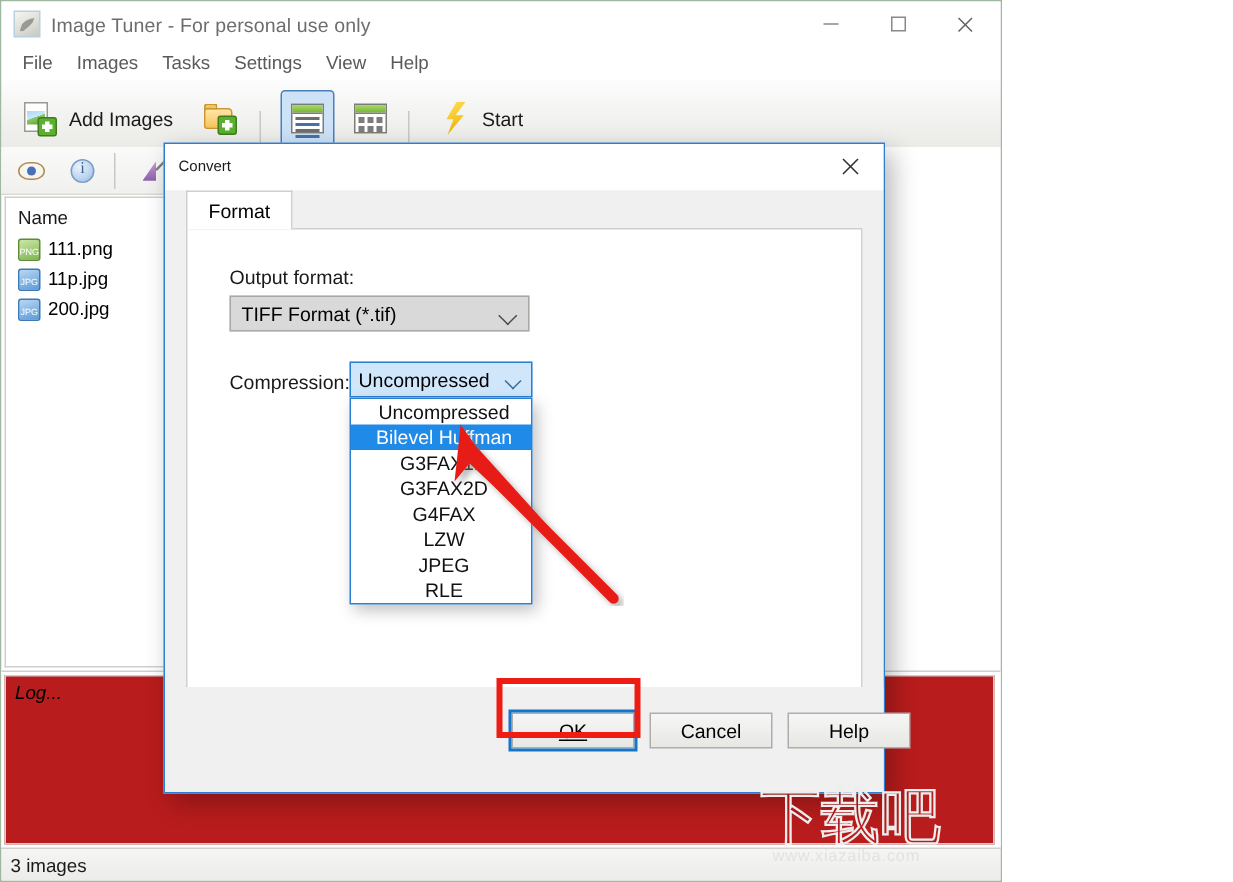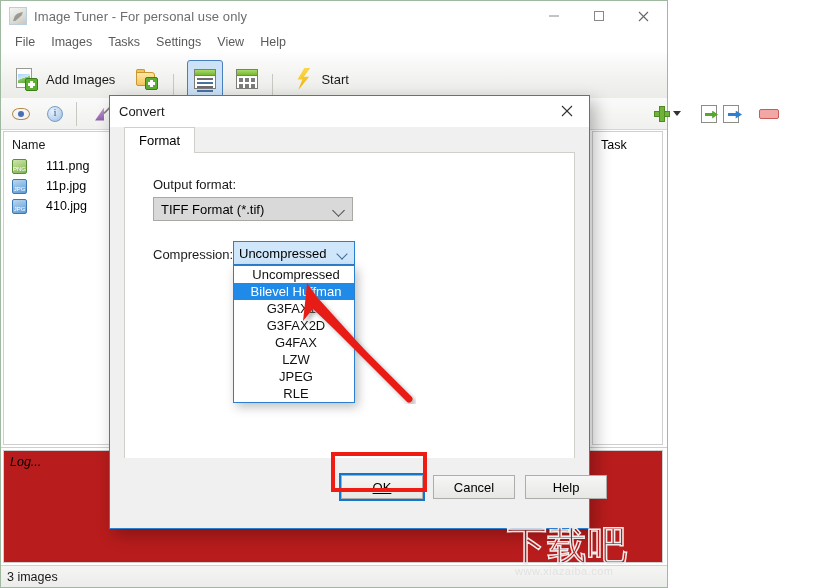--- a/index.html
+++ b/index.html
@@ -256,21 +256,21 @@
     font-size: 12.5px;
     padding: 6px 0 4px 8px;
     color: #1a1a1a;
   }
   .file-row {
     display: flex; align-items: center;
     height: 20px;
     padding-left: 8px;
     cursor: default;
   }
-  .file-name { font-size: 12.5px; margin-left: 19px;}
+  .file-name { font-size: 12.5px; margin-left: 5px;}
   .ficon {
     width: 15px; height: 15px;
     border-radius: 2px;
     position: relative;
     flex: none;
     font-size: 6px;
     color: #fff;
     display:flex;align-items:flex-end;justify-content:center;
     font-family:"Liberation Sans",sans-serif;
     line-height: 1;
@@ -365,21 +365,21 @@
     border: 1px solid #2a7fd0;
     box-sizing: border-box;
     box-shadow: 5px 6px 16px rgba(0,0,0,0.28);
   }
   #dlg-title-bar {
     height: 31px;
     background: #ffffff;
     display: flex; align-items: center;
     position: relative;
   }
-  #dlg-title { font-size: 13px; margin-left: 9px; color:#1b1b1b;}
+  #dlg-title { font-size: 10px; margin-left: 9px; color:#1b1b1b;}
   #dlg-close {
     position:absolute; right:0; top:0; width:44px; height:30px;
     display:flex;align-items:center;justify-content:center;
   }
   #dlg-body {
     position:absolute; left:0; right:0; top:31px; bottom:0;
     background:#f0f0f0;
     text-align:center;
   }
   #tab-strip {
@@ -632,54 +632,26 @@
         <div class="file-row">
           <span class="ficon png">PNG</span>
           <span class="file-name">111.png</span>
         </div>
         <div class="file-row">
           <span class="ficon jpg">JPG</span>
           <span class="file-name">11p.jpg</span>
         </div>
         <div class="file-row">
           <span class="ficon jpg">JPG</span>
-          <span class="file-name">410.jpg</span>
+          <span class="file-name">200.jpg</span>
         </div>
       </div>
       <div id="list-split"></div>
     </div>
 
-    <div id="right-pane">
-      <div id="right-toolbar">
-        <div class="sm-btn">
-          <span class="icon-plus-big"></span>
-        </div>
-        <div class="sm-btn" style="width:14px;margin-left:0;">
-          <span class="caret-down"></span>
-        </div>
-        <div class="tb-sep"></div>
-        <div class="sm-btn">
-          <span class="icon-export">
-              <span class="ar"></span>
-            </span>
-        </div>
-        <div class="sm-btn">
-          <span class="icon-export blue">
-              <span class="ar"></span>
-            </span>
-        </div>
-        <div class="tb-sep"></div>
-        <div class="sm-btn">
-          <span class="icon-minus"></span>
-        </div>
-      </div>
-      <div id="task-list">
-        <div class="task-header">Task</div>
-      </div>
-    </div>
 
     <div id="log-pane">
       <div id="log-inner">
         <div class="log-text">Log...</div>
       </div>
     </div>
 
   </div>
 
   <div id="status-bar">

